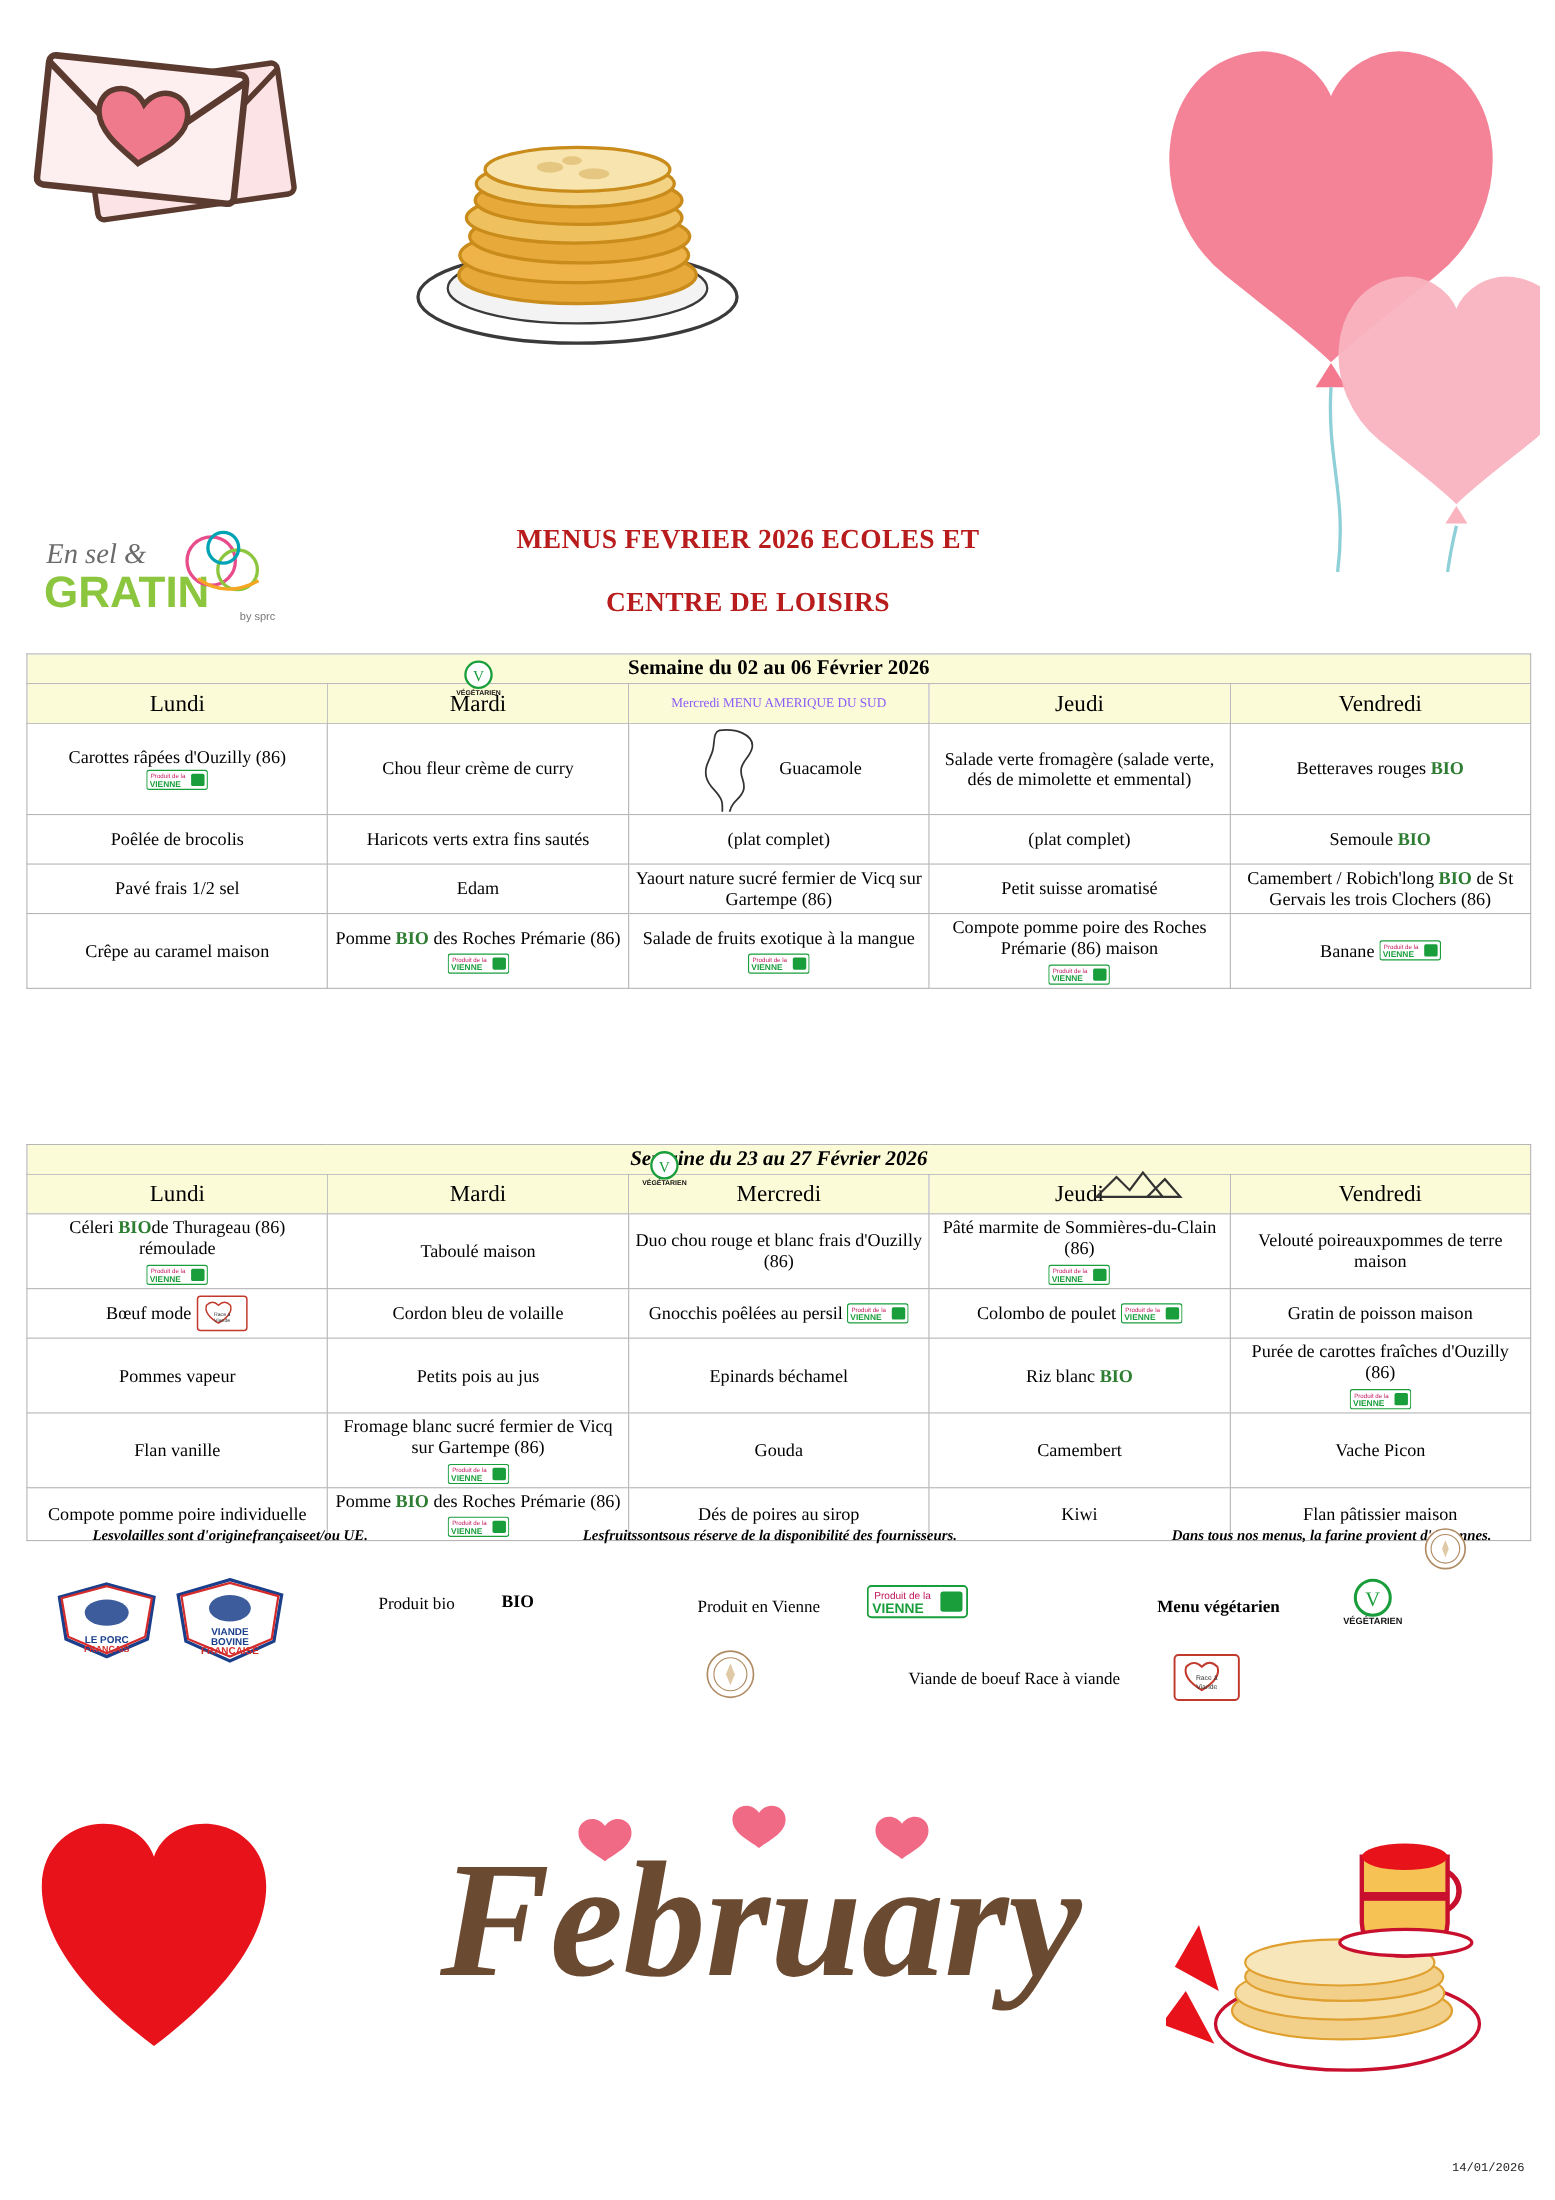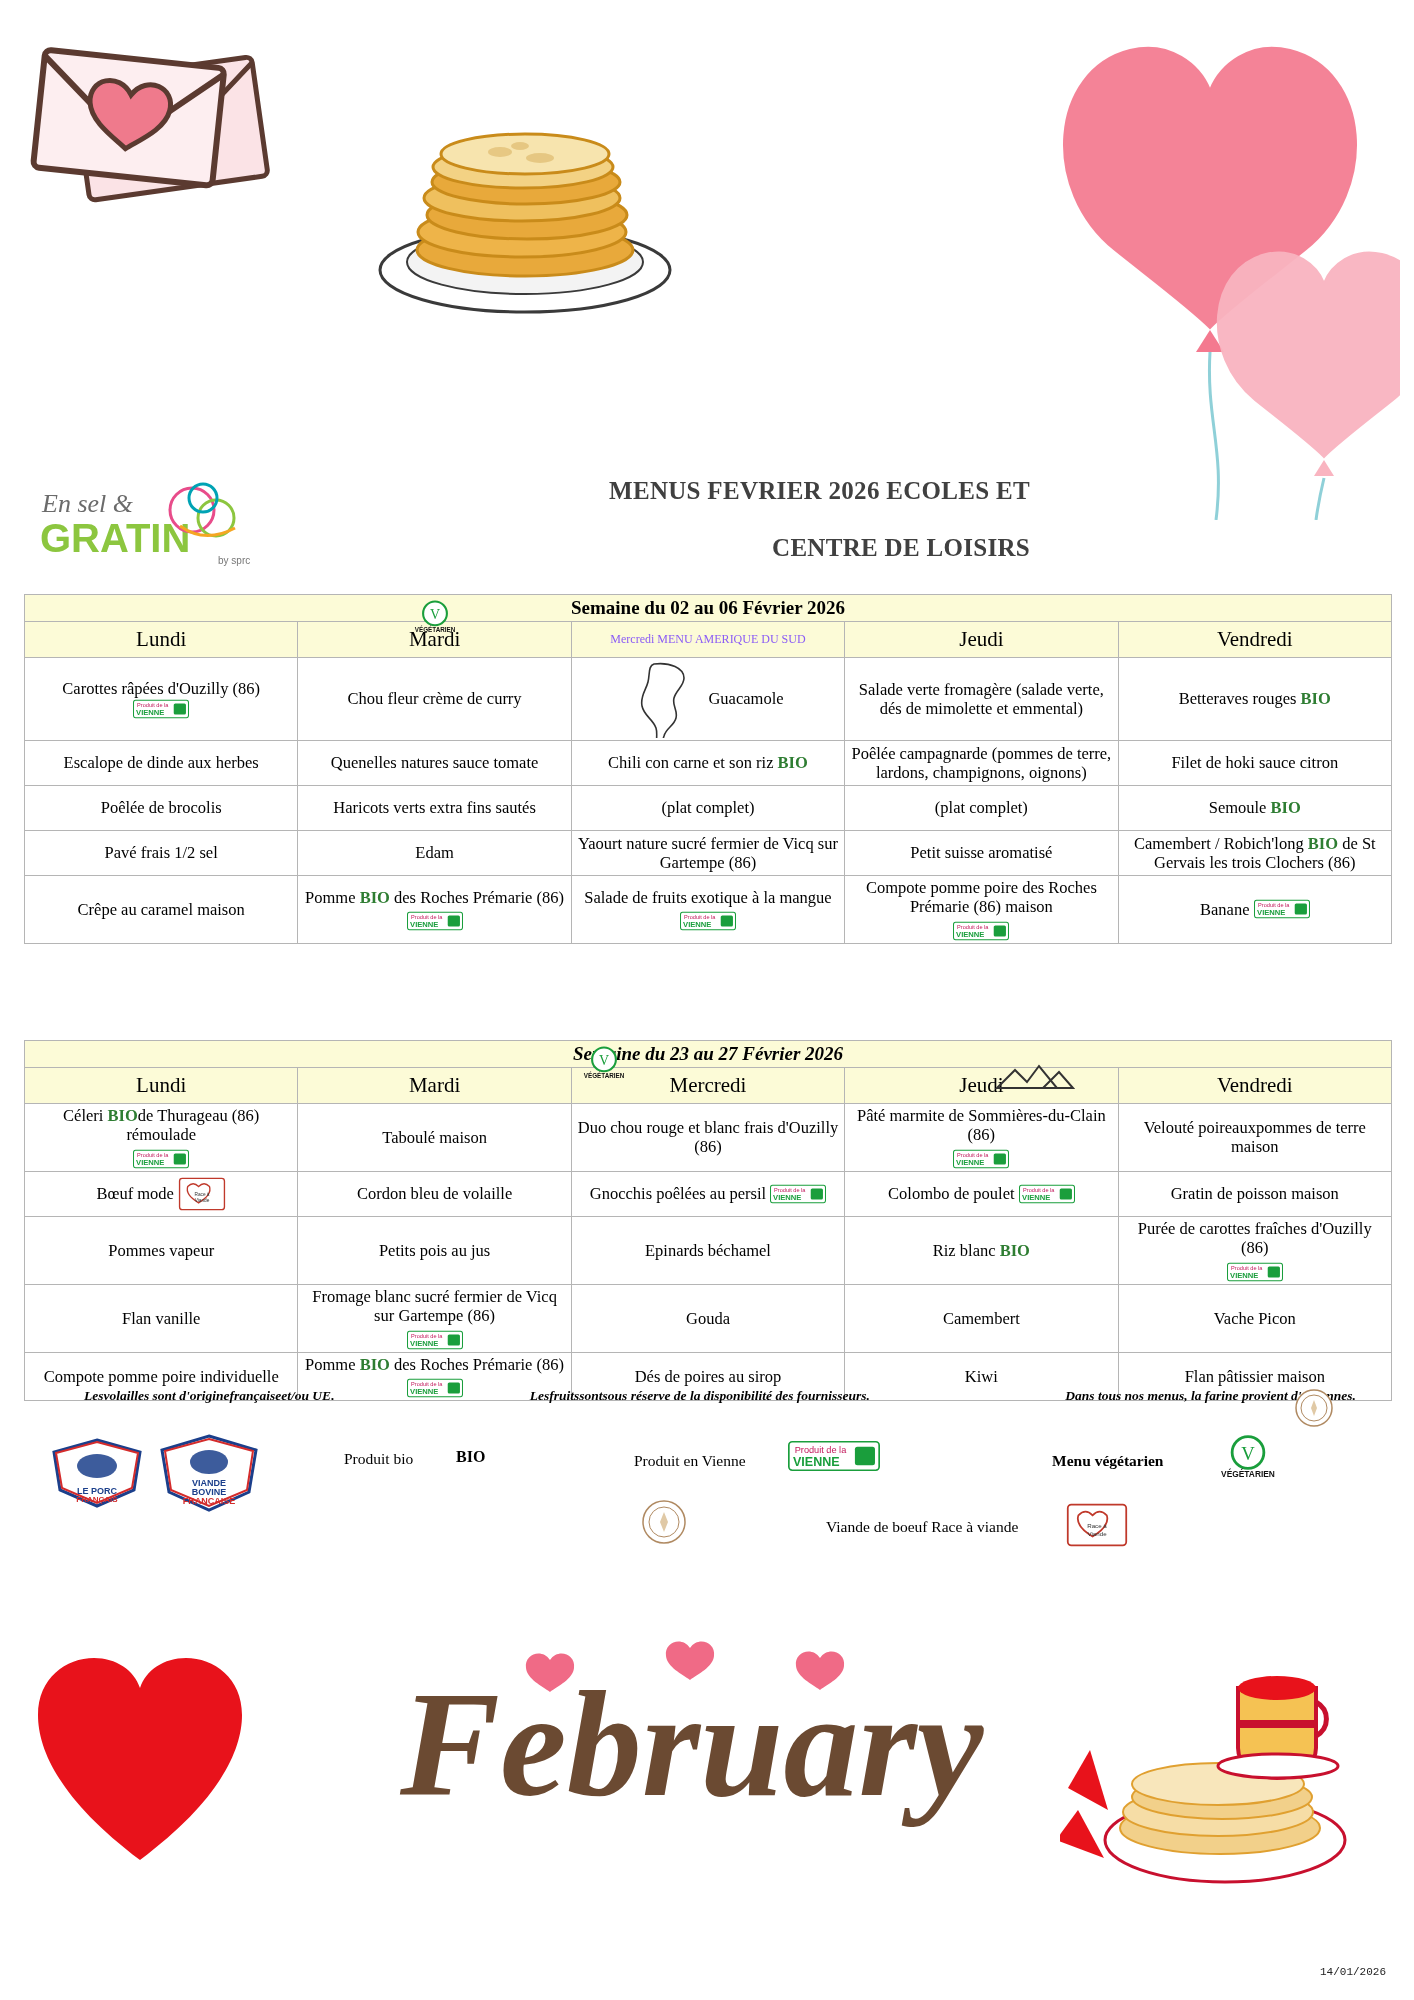--- a/index.html
+++ b/index.html
@@ -31,22 +31,22 @@
 
   
   #logo { position:absolute; left: 40px; top: 480px; width: 230px; height: 90px; }
   .logo-txt1 { font-family:"Liberation Serif", serif; font-style: italic; font-size: 26px; fill:#6b6b6b; }
   .logo-txt2 { font-family:"Liberation Sans", sans-serif; font-weight: bold; font-size: 40px; fill:#8cc63f; }
 
   
   #title {
     position: absolute;
     left: 330px; top: 478px; width: 700px;
-    text-align: right;
-    color: #404040;
+    text-align: center;
+    color: #b91c1c;
     font-weight: bold;
     font-size: 25px;
     line-height: 1.0;
     font-family: "Liberation Serif", serif;
     letter-spacing: .3px;
   }
   #title .l2 { display:block; margin-top: 32px; }
 
   
   .menu-table {
@@ -227,29 +227,20 @@
         </svg>
         <span>Guacamole</span>
       </div>
     </td>
     <td class="cell">Salade verte fromagère (salade verte, dés de mimolette et emmental)</td>
     <td class="cell">
       Betteraves rouges <span class="bio">BIO</span>
     </td>
   </tr>
 
-  <tr>
-    <td class="cell">Escalope de dinde aux herbes</td>
-    <td class="cell">Quenelles natures sauce tomate</td>
-    <td class="cell">
-      Chili con carne et son riz <span class="bio">BIO</span>
-    </td>
-    <td class="cell">Poêlée campagnarde (pommes de terre, lardons, champignons, oignons)</td>
-    <td class="cell">Filet de hoki sauce citron</td>
-  </tr>
 
   <tr>
     <td class="cell">Poêlée de brocolis</td>
     <td class="cell">Haricots verts extra fins sautés</td>
     <td class="cell">(plat complet)</td>
     <td class="cell">(plat complet)</td>
     <td class="cell">
       Semoule <span class="bio">BIO</span>
     </td>
   </tr>

